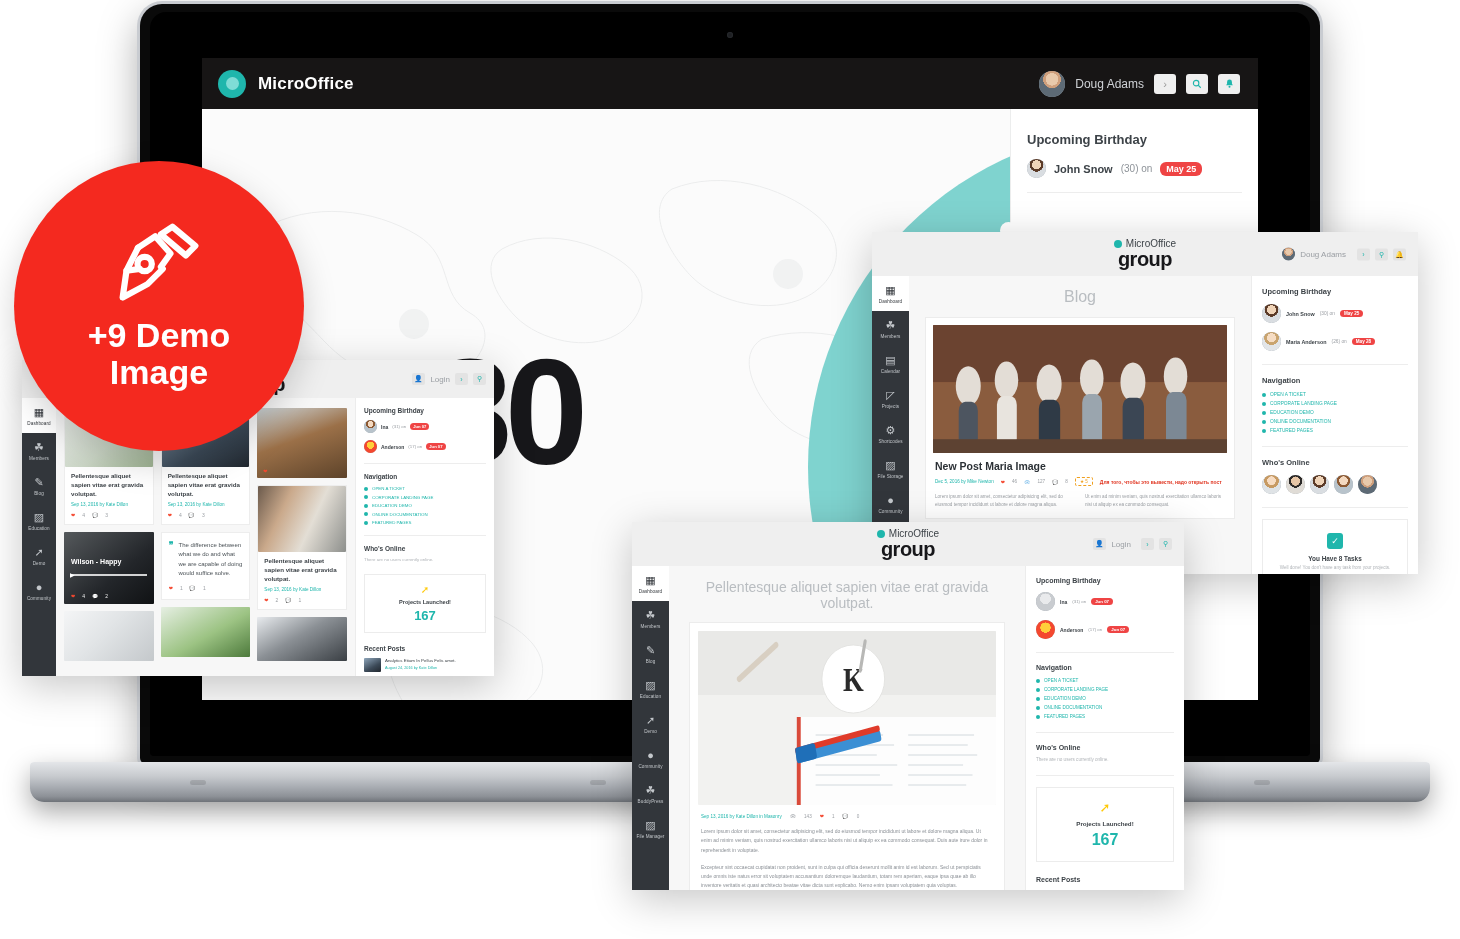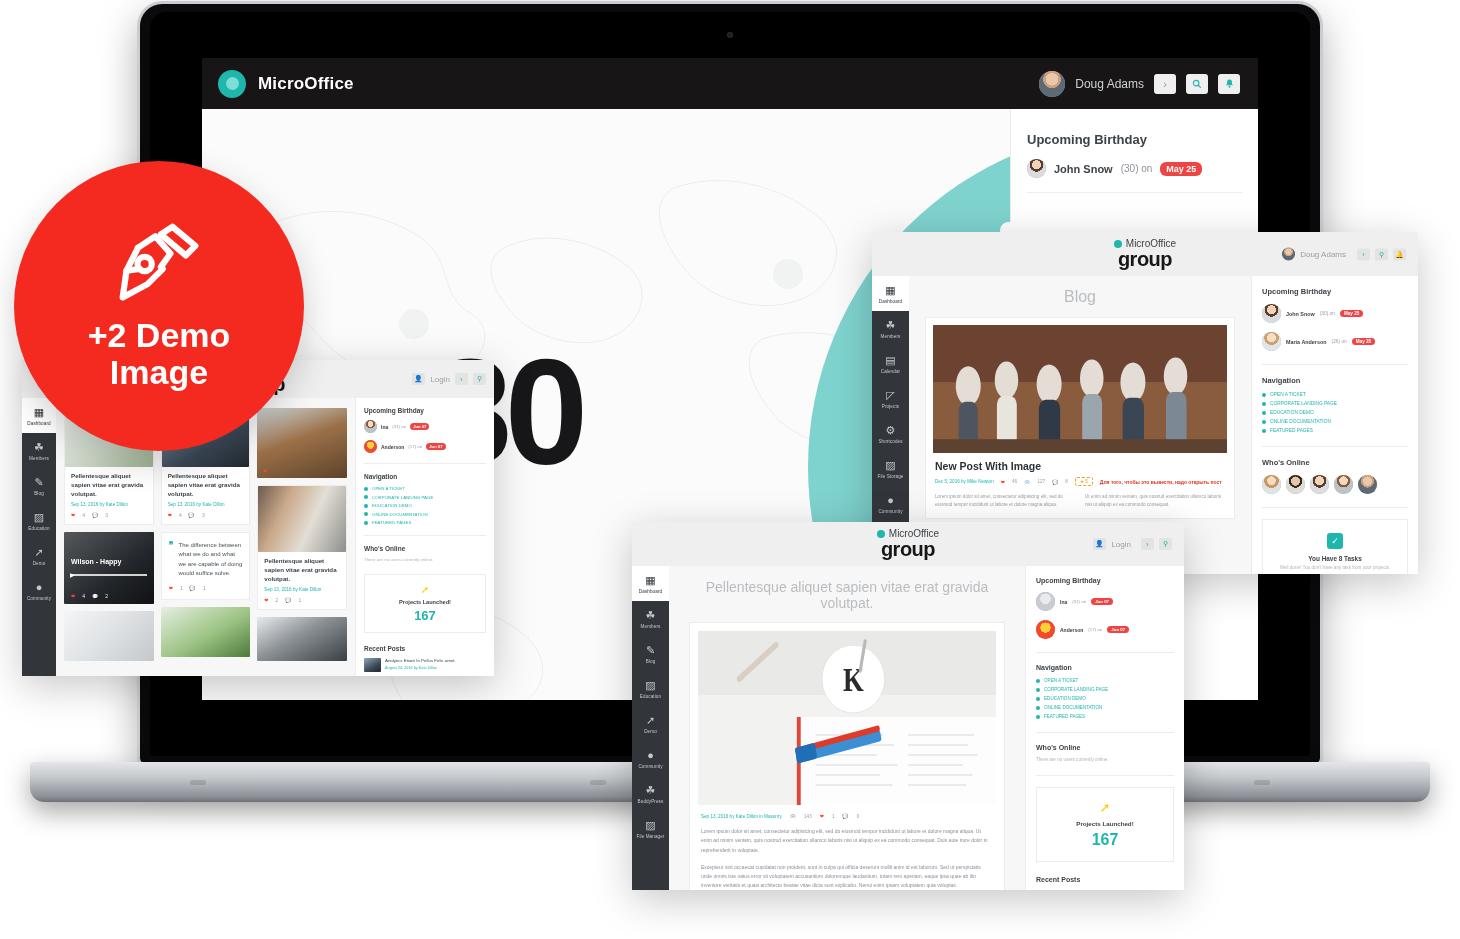--- a/index.html
+++ b/index.html
@@ -477,21 +477,21 @@
                   <rect x="203" y="70" width="27" height="54" rx="9" fill="#9aa5ae"></rect>
                 <ellipse cx="272" cy="58" rx="17" ry="20"></ellipse>
                   <rect x="258" y="74" width="29" height="50" rx="9" fill="#3b4654"></rect>
                 <ellipse cx="330" cy="52" rx="16" ry="19"></ellipse>
                   <rect x="317" y="68" width="28" height="56" rx="9" fill="#7c8894"></rect>
               </g>
               <rect x="0" y="116" width="400" height="14" fill="#5d4232"></rect>
             </svg>
           </div>
           <div style="padding:7px 2px 2px;">
-            <div style="font-size:10.5px;font-weight:bold;color:#2c3136;">New Post With Image</div>
+            <div style="font-size:10.5px;font-weight:bold;color:#2c3136;">New Post Maria Image</div>
             <div style="display:flex;align-items:center;gap:7px;margin-top:5px;">
               <span class="meta" style="font-size:4.6px;">Dec 5, 2016 by Mike Newton</span>
               <span class="heart" style="font-size:5px;">❤</span>
                 <span style="font-size:4.6px;color:#9a9ea3;">46</span>
               <span style="font-size:5px;color:#6fb6e8;">👁</span>
                 <span style="font-size:4.6px;color:#9a9ea3;">127</span>
               <span style="font-size:5px;color:#9a9ea3;">💬</span>
                 <span style="font-size:4.6px;color:#9a9ea3;">8</span>
               <span style="font-size:4.6px;color:#f0a01e;border:1px dashed #f0a01e;padding:1px 4px;border-radius:2px;">★ <span>5</span></span>
               <span style="font-size:5px;color:#e0331e;font-weight:bold;">Для того, чтобы это вывести, надо открыть пост</span>
@@ -746,17 +746,17 @@
   <div class="badge-circle">
     <svg class="pen" width="96" height="88" viewBox="0 0 100 92">
       <g fill="none" stroke="#ffffff" stroke-width="6.5" stroke-linecap="round" stroke-linejoin="round">
         <path d="M28 28 L46 16 L62 34 L52 48"></path>
         <path d="M28 28 L16 52 L12 80 L38 66 L54 50"></path>
         <circle cx="35" cy="45" r="7.5"></circle>
         <path d="M16 52 L30 50"></path>
         <path d="M52 14 L78 36 L88 26 L64 6 Z"></path>
       </g>
     </svg>
-    <div class="bt">+2 Demo</div>
+    <div class="bt">+9 Demo</div>
     <div class="bt">Image</div>
   </div>
 
 </div>
 
 </body></html>

